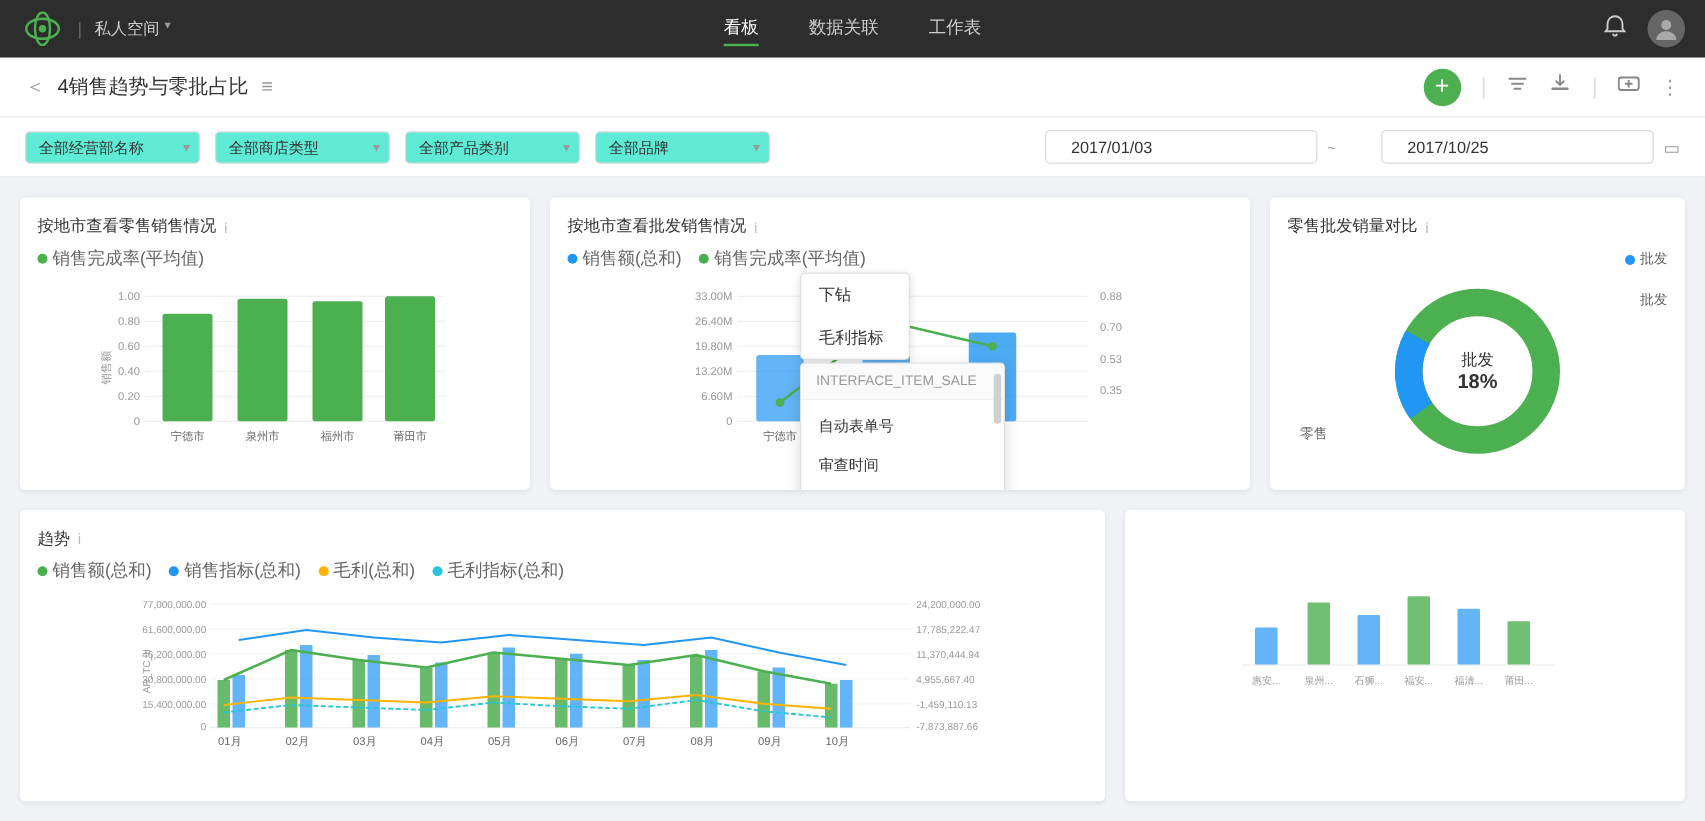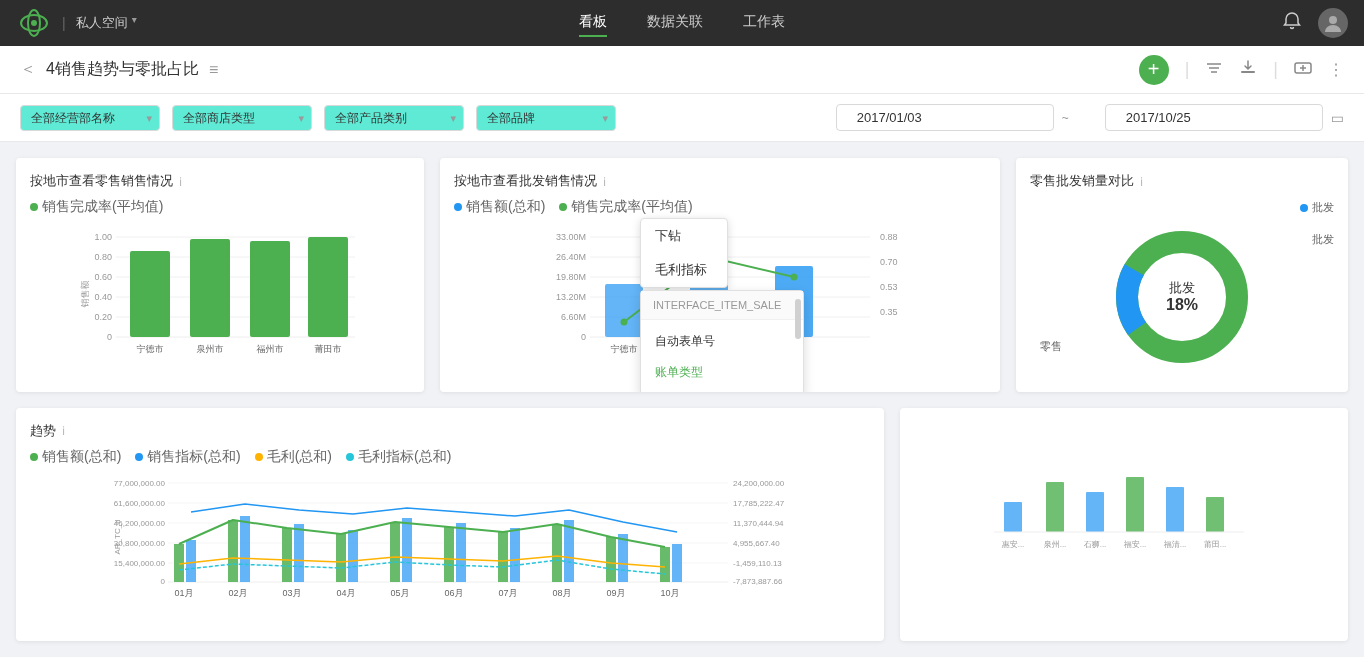--- a/index.html
+++ b/index.html
@@ -271,20 +271,21 @@
 
         <div style="background:#fff; border:1px solid #e0e0e0; border-radius:4px; box-shadow:0 2px 8px rgba(0,0,0,0.15); width:88px; margin-bottom:2px;">
           <div class="drill-item">下钻</div>
           <div class="drill-item">毛利指标</div>
         </div>
 
         <div class="context-menu" style="position:relative;">
           <div class="context-menu-header">INTERFACE_ITEM_SALE</div>
           <div class="context-menu-section">
             <div class="context-menu-item">自动表单号</div>
+            <div class="context-menu-item">审查时间</div>
             <div class="context-menu-item highlighted">账单类型</div>
 
           </div>
           <div class="context-menu-scrollbar">
             <div class="context-menu-scrollbar-thumb"></div>
           </div>
         </div>
       </div>
     </div>
 

